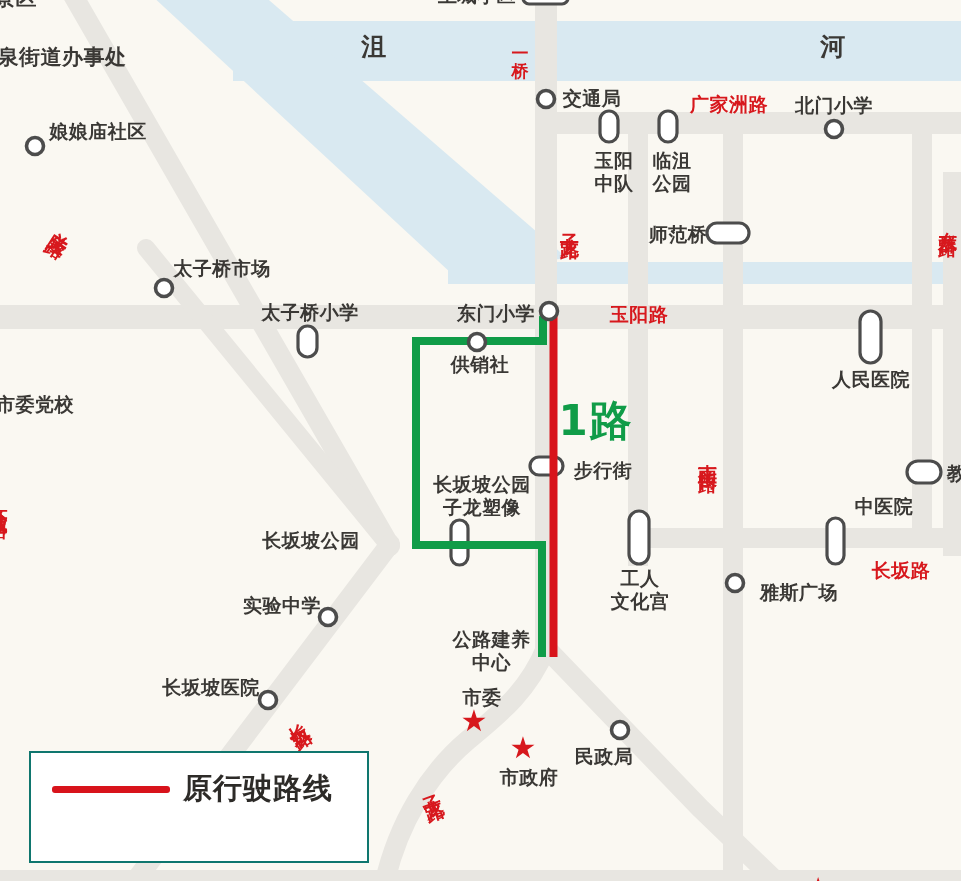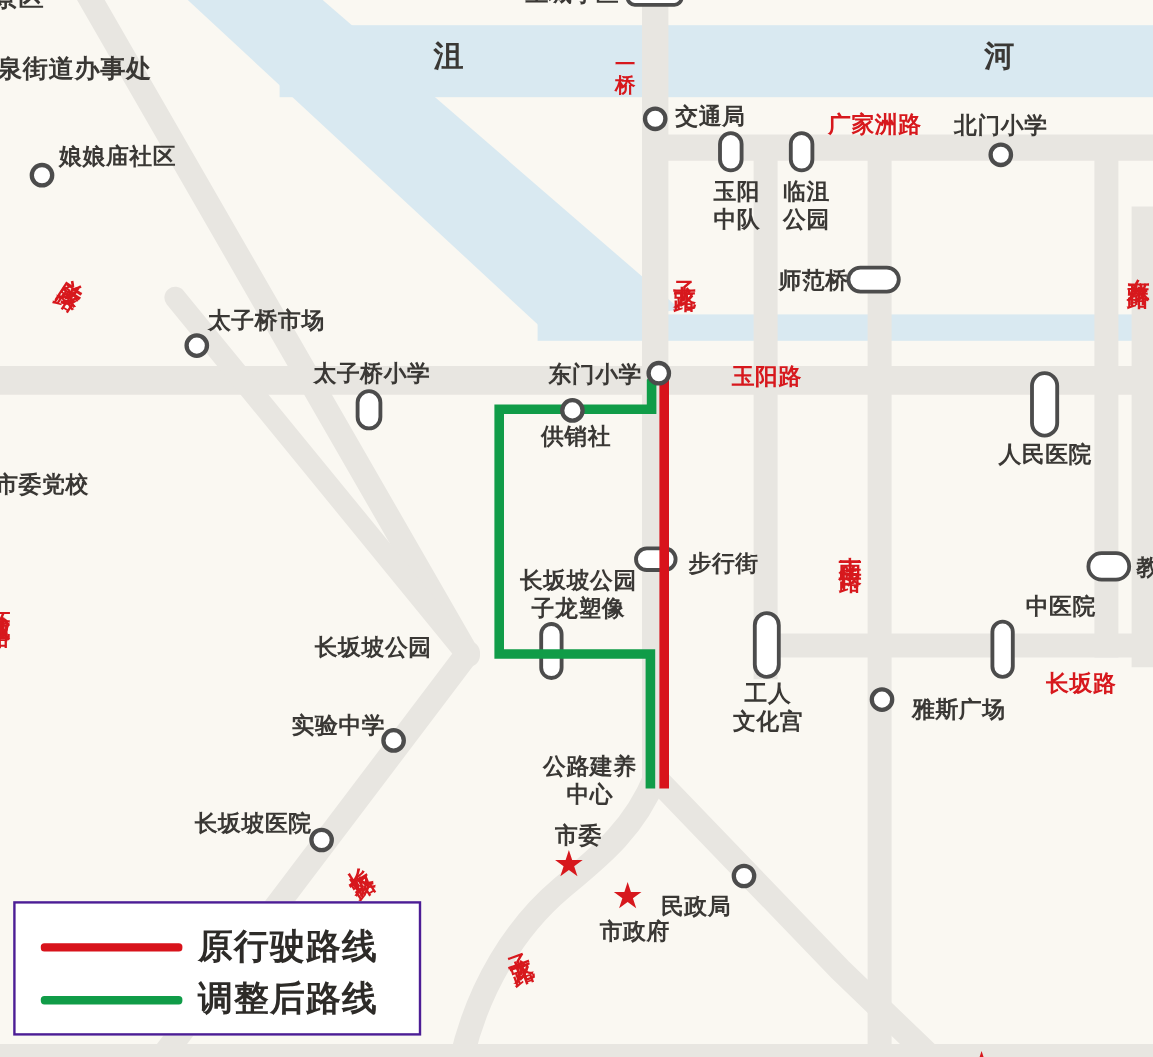--- a/index.html
+++ b/index.html
@@ -24,22 +24,22 @@
   .r33{transform:translate(-50%,-50%) rotate(33deg);}
   .rm33{transform:translate(-50%,-50%) rotate(-33deg);}
   .rm22{transform:translate(-50%,-50%) rotate(-20deg);}
   .sz25{font-size:25px;}
   .sz21{font-size:21px;}
   .big-route{color:var(--green);font-size:42px;letter-spacing:2px;}
   .ra{text-align:center;}
   .star{position:absolute;color:var(--red-label);font-size:30px;line-height:1;
         transform:translate(-50%,-50%);z-index:6;}
   
-  #legend{position:absolute;left:11px;top:751px;width:340px;height:112px;background:#fff;
-          border:2px solid #4c1d95;box-sizing:border-box;z-index:10;}
+  #legend{position:absolute;left:29px;top:751px;width:340px;height:112px;background:#fff;
+          border:2px solid #0f766e;box-sizing:border-box;z-index:10;}
   .leg-row{position:absolute;left:0;width:100%;height:40px;display:flex;align-items:center;}
   .leg-row.r1{top:16px;} .leg-row.r2{top:60px;}
   .leg-line{display:inline-block;width:118px;height:7px;border-radius:3px;margin-left:21px;}
   .leg-line.red{background:var(--red);}
   .leg-line.green{background:var(--green);}
   .leg-txt{font-size:29px;font-weight:700;color:#2d2b28;margin-left:13px;letter-spacing:1px;}
 </style>
 </head>
 <body>
 
@@ -118,50 +118,47 @@
   <div class="lb" style="left:672px;top:172px">临沮
 公园</div>
   <div class="lb vert redlb" style="left:570px;top:224px">子龙路</div>
   <div class="lb" style="left:678px;top:234px">师范桥</div>
   <div class="lb vert redlb" style="left:948px;top:222px">东群路</div>
   <div class="lb tl" style="left:-4px;top:393px">市委党校</div>
   <div class="lb" style="left:496px;top:313px">东门小学</div>
   <div class="lb redlb" style="left:639px;top:314px">玉阳路</div>
   <div class="lb" style="left:480px;top:364px">供销社</div>
   <div class="lb" style="left:871px;top:379px">人民医院</div>
+  <div class="lb big-route" style="left:596px;top:421px">1路</div>
   <div class="lb vert redlb" style="left:708px;top:456px">南正街路</div>
   <div class="lb" style="left:603px;top:470px">步行街</div>
   <div class="lb tl" style="left:947px;top:462px">教</div>
   <div class="lb" style="left:482px;top:496px">长坂坡公园
 子龙塑像</div>
   <div class="lb" style="left:884px;top:506px">中医院</div>
   <div class="lb" style="left:311px;top:540px">长坂坡公园</div>
   <div class="lb redlb" style="left:901px;top:570px">长坂路</div>
   <div class="lb" style="left:799px;top:592px">雅斯广场</div>
   <div class="lb" style="left:640px;top:590px">工人
 文化宫</div>
   <div class="lb" style="left:282px;top:605px">实验中学</div>
   <div class="lb tl ra" style="left:449px;top:628px;width:85px">公路建养
 中心</div>
   <div class="lb" style="left:211px;top:687px">长坂坡医院</div>
   <div class="lb vert redlb rm33" style="left:288px;top:717px">长坂路</div>
   <div class="lb" style="left:482px;top:697px">市委</div>
-  <div class="lb" style="left:580px;top:756px">民政局</div>
+  <div class="lb" style="left:604px;top:756px">民政局</div>
   <div class="lb" style="left:529px;top:777px">市政府</div>
   <div class="lb vert redlb rm22" style="left:426px;top:787px">子龙路</div>
   <div class="lb vert redlb tl" style="left:-11px;top:494px">环城西路</div>
 
   <div class="star" style="left:474px;top:721px">★</div>
   <div class="star" style="left:523px;top:748px">★</div>
   <div class="star" style="left:818px;top:886px;font-size:22px">★</div>
 
   <div id="legend">
     <div class="leg-row r1">
       <span class="leg-line red"></span>
       <span class="leg-txt">原行驶路线</span>
     </div>
-    <div class="leg-row r2">
-      <span class="leg-line green"></span>
-      <span class="leg-txt">调整后路线</span>
-    </div>
   </div>
 
 </div>
 
 </body></html>

